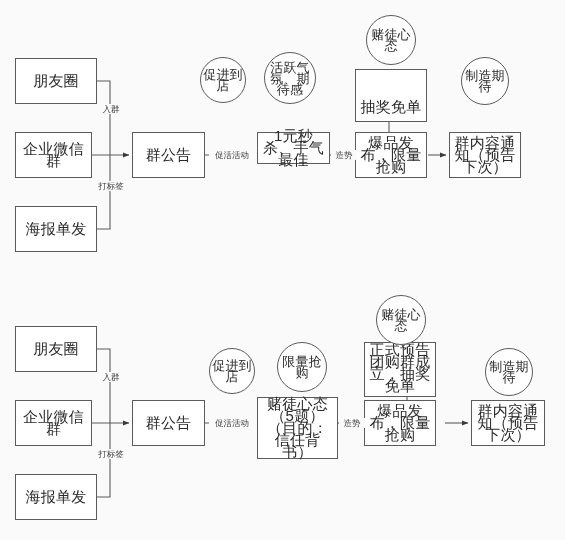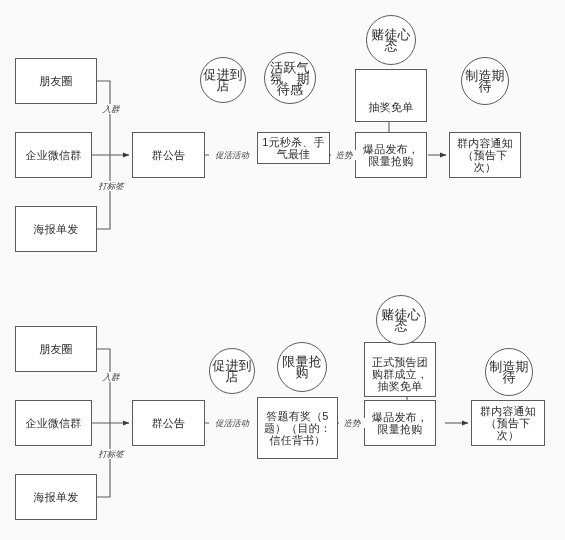--- a/index.html
+++ b/index.html
@@ -30,21 +30,21 @@
   .node {
     position: absolute;
     box-sizing: border-box;
     background: #ffffff;
     border: 1px solid #5b5b5b;
     display: flex;
     align-items: center;
     justify-content: center;
     text-align: center;
     color: #2b2b2b;
-    font-size: 11px;
+    font-size: 15px;
     line-height: 12px;
     letter-spacing: 0.2px;
     padding: 2px 3px;
     z-index: 3;
   }
   .node.circle {
     border-radius: 50%;
     z-index: 5;
     font-size: 13px;
     line-height: 11px;
@@ -53,21 +53,20 @@
   .edge-label {
     position: absolute;
     background: #fafafa;
     color: #3a3a3a;
     font-size: 8.5px;
     line-height: 10px;
     padding: 0 1px;
     white-space: nowrap;
     z-index: 4;
     text-align: center;
-    font-style: italic;
   }
   .wire-line {
     stroke: #5b5b5b;
     stroke-width: 1.1;
     fill: none;
   }
   .arrow-head {
     fill: #3a3a3a;
   }
 </style>
@@ -142,21 +141,21 @@
   <div class="edge-label" style="left:331px; top:150px; width:24px;">造势</div>
 
   <div class="node" style="left:15px; top:326px; width:82px; height:46px;">朋友圈</div>
 
   <div class="node" style="left:15px; top:400px; width:77px; height:46px;">企业微信群</div>
 
   <div class="node" style="left:15px; top:474px; width:82px; height:46px;">海报单发</div>
 
   <div class="node" style="left:132px; top:400px; width:73px; height:46px;">群公告</div>
 
-  <div class="node" style="left:257px; top:397px; width:81px; height:62px;">答题有奖（5题）（目的：信任背书）</div>
+  <div class="node" style="left:257px; top:397px; width:81px; height:62px;">赌徒心态（5题）（目的：信任背书）</div>
 
   <div class="node" style="left:364px; top:400px; width:72px; height:46px;">爆品发布，限量抢购</div>
 
   <div class="node" style="left:471px; top:400px; width:74px; height:46px;">群内容通知（预告下次）</div>
 
   <div class="node" style="left:364px; top:342px; width:72px; height:55px; align-items:flex-end; padding-bottom:4px;">正式预告团购群成立，抽奖免单</div>
 
   <div class="node circle" style="left:209px; top:348px; width:46px; height:46px;">促进到店</div>
 
   <div class="node circle" style="left:277px; top:342px; width:50px; height:50px;">限量抢购</div>

